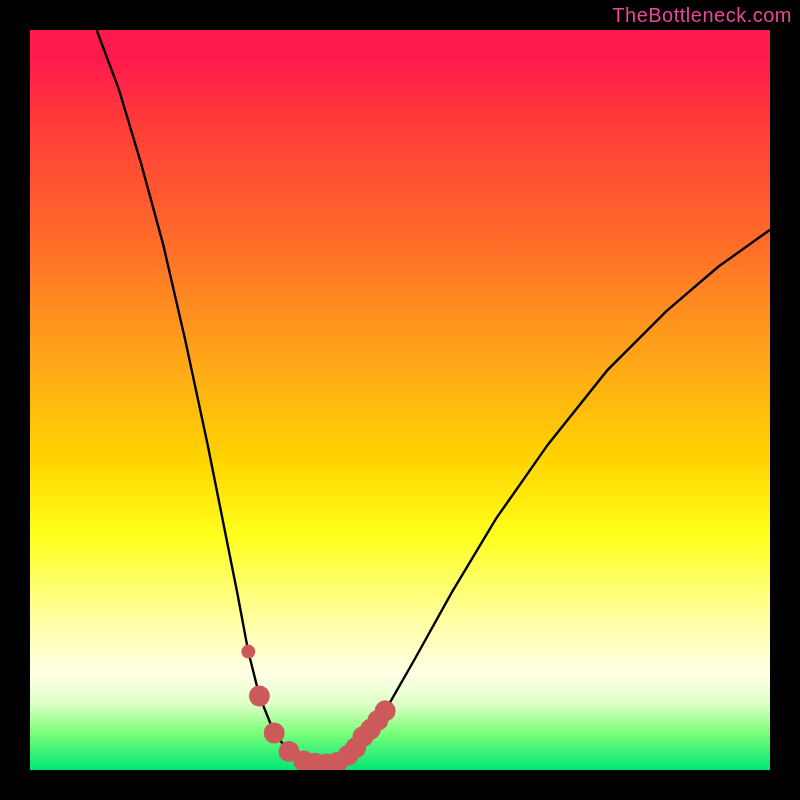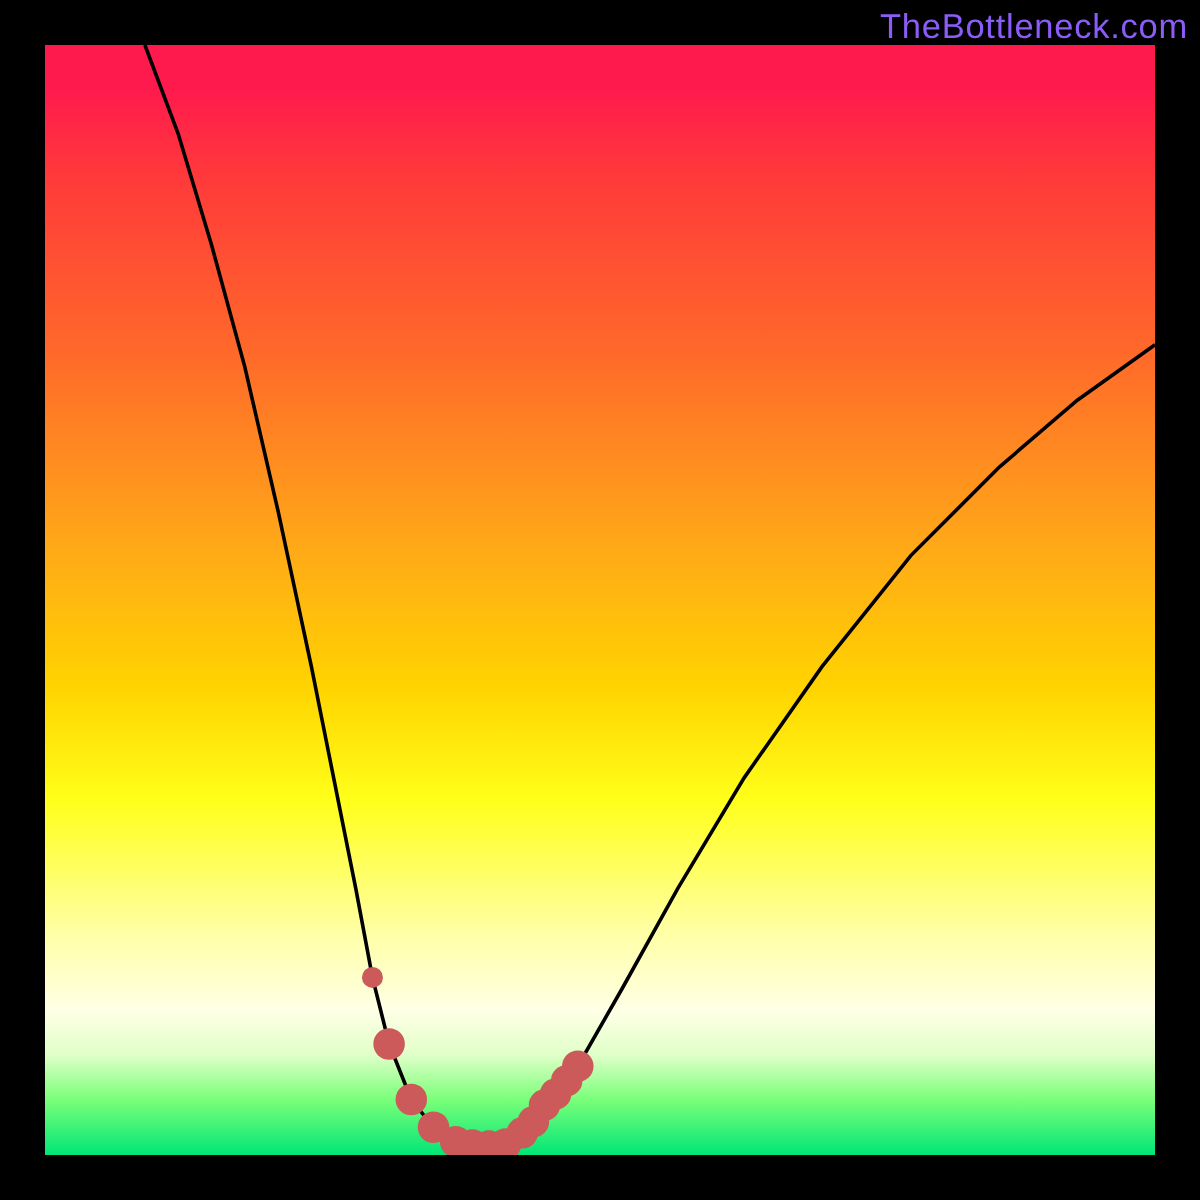--- a/index.html
+++ b/index.html
@@ -53,22 +53,22 @@
     position: absolute;
     left: 0;
     top: 0;
     width: 100%;
     height: 100%;
   }
   .watermark {
     position: absolute;
     top: 4px;
     right: 8px;
-    color: #8b5cf6;
-    font-size: 23px;
+    color: #ec4899;
+    font-size: 20px;
     letter-spacing: 0.5px;
   }
 </style>
 </head>
 <body>
 
 <div class="frame">
 
   <div class="plot-area">
     <div class="gradient"></div>

